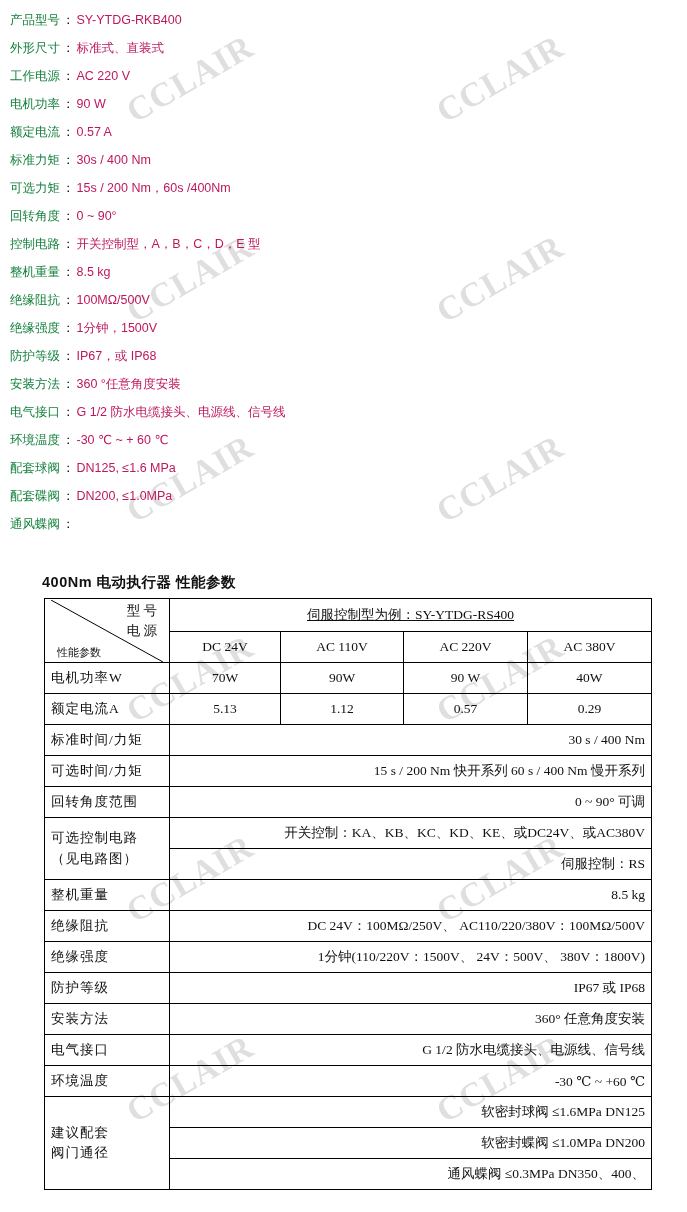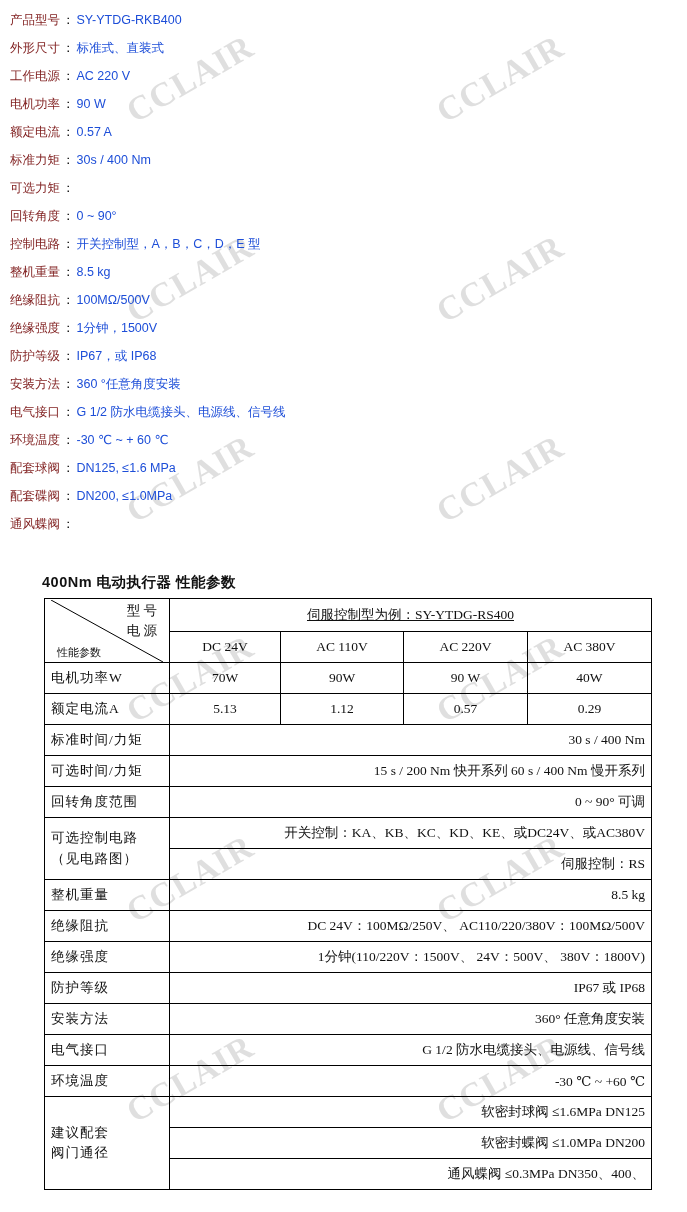--- a/index.html
+++ b/index.html
@@ -45,27 +45,27 @@
   }
   .spec-row {
     display: flex;
     align-items: baseline;
     height: 28px;
     font-size: 12.5px;
     line-height: 28px;
     white-space: nowrap;
   }
   .spec-label {
-    color: #7f1d1d;
+    color: #15803d;
   }
   .spec-sep {
     padding: 0 2px;
   }
   .spec-value {
-    color: #1d4ed8;
+    color: #be185d;
   }
 
   
   .section-heading {
     position: absolute;
     left: 42px;
     top: 573px;
     font-size: 14.5px;
     font-weight: bold;
     letter-spacing: 0.5px;
@@ -183,20 +183,21 @@
       <span class="spec-value">0.57 A</span>
     </div>
     <div class="spec-row">
       <span class="spec-label">标准力矩</span>
       <span class="spec-sep">：</span>
       <span class="spec-value">30s / 400 Nm</span>
     </div>
     <div class="spec-row">
       <span class="spec-label">可选力矩</span>
       <span class="spec-sep">：</span>
+      <span class="spec-value">15s / 200 Nm，60s /400Nm</span>
     </div>
     <div class="spec-row">
       <span class="spec-label">回转角度</span>
       <span class="spec-sep">：</span>
       <span class="spec-value">0 ~ 90°</span>
     </div>
     <div class="spec-row">
       <span class="spec-label">控制电路</span>
       <span class="spec-sep">：</span>
       <span class="spec-value">开关控制型，A，B，C，D，E 型</span>

